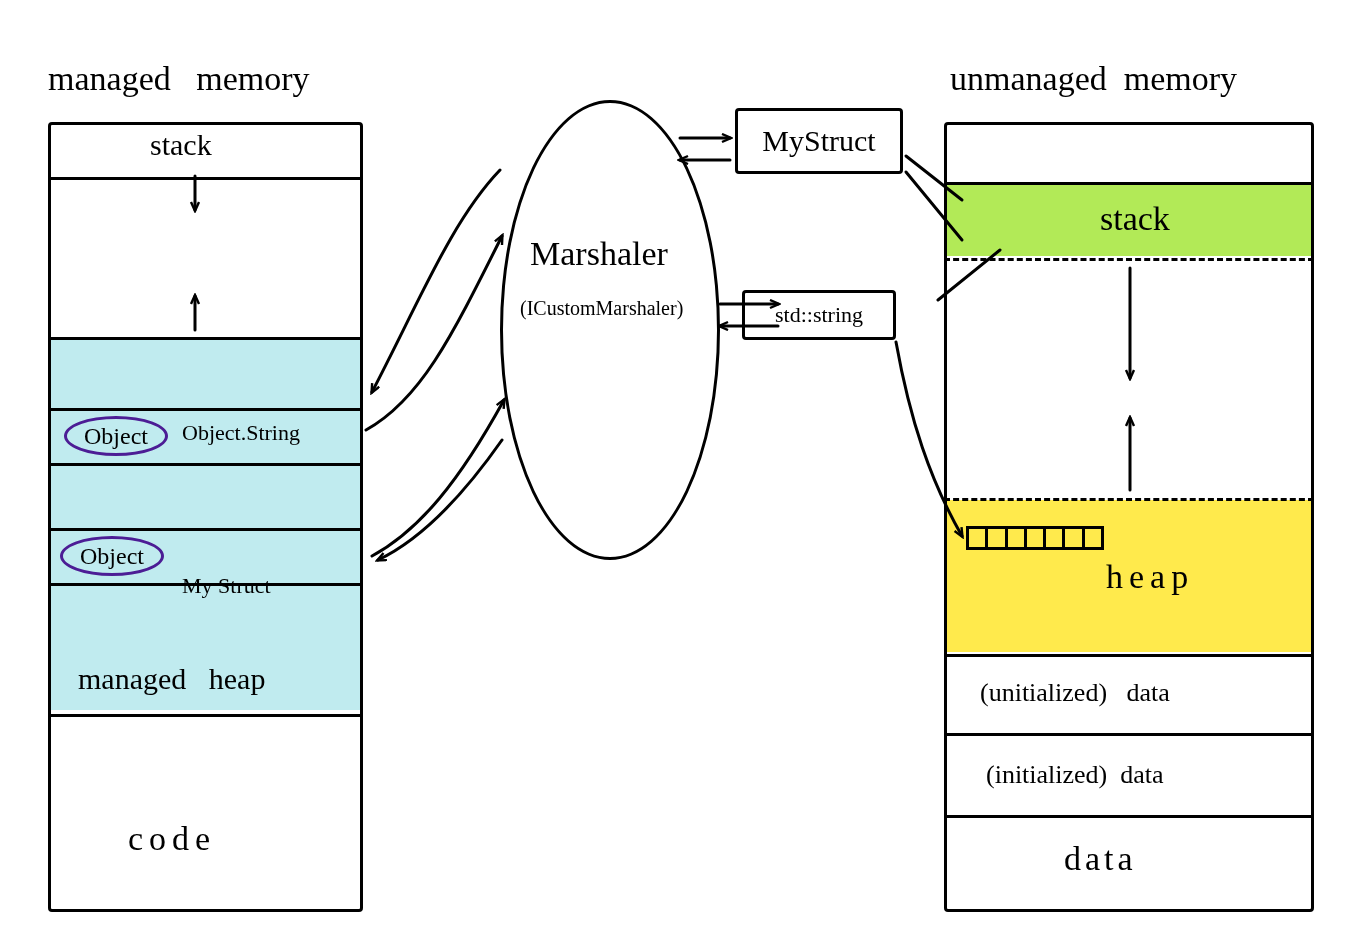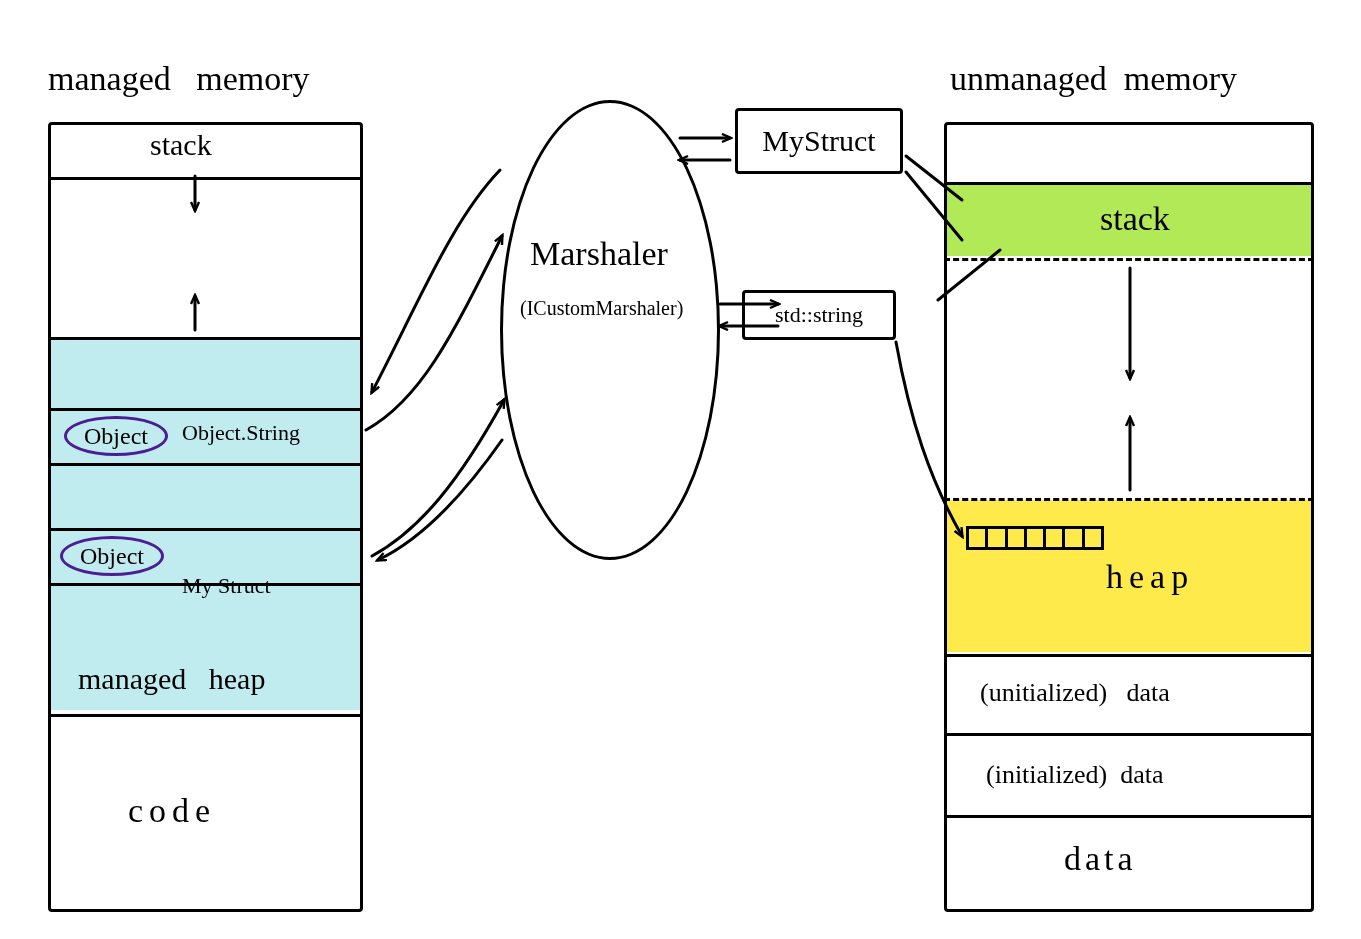--- a/index.html
+++ b/index.html
@@ -215,21 +215,21 @@
       <span>Object</span>
     </div>
   <div class="label label-sm" style="left:182px; top:420px;">Object.String</div>
   <div class="m-row m-row2"></div>
   <div class="oval obj2">
       <span>Object</span>
     </div>
   <div class="label label-sm" style="left:182px; top:560px;margin-top:13px;">My Struct</div>
   <div class="label" style="left:78px; top:662px;">managed   heap</div>
   <div class="m-heap-bot"></div>
-  <div class="label label-lg" style="left:128px; top:792px; letter-spacing:6px;">code</div>
+  <div class="label label-lg" style="left:128px; top:820px; letter-spacing:6px;">code</div>
 
   <div class="marshaler"></div>
   <div class="label label-lg" style="left:530px; top:235px;">Marshaler</div>
   <div class="label" style="left:520px; top:297px; font-size:20px;">(ICustomMarshaler)</div>
 
   <div class="smallbox mystruct-box">
       <span>MyStruct</span>
     </div>
   <div class="smallbox stdstring-box">
       <span>std::string</span>

